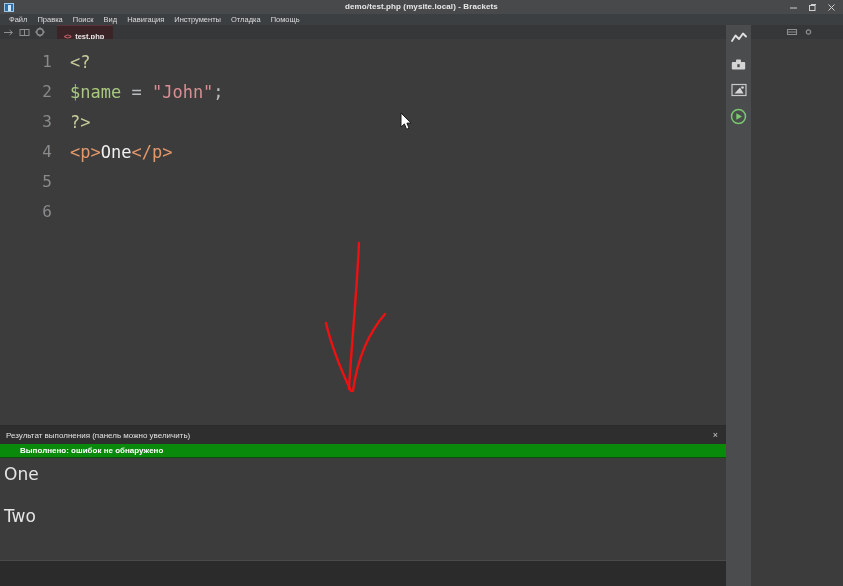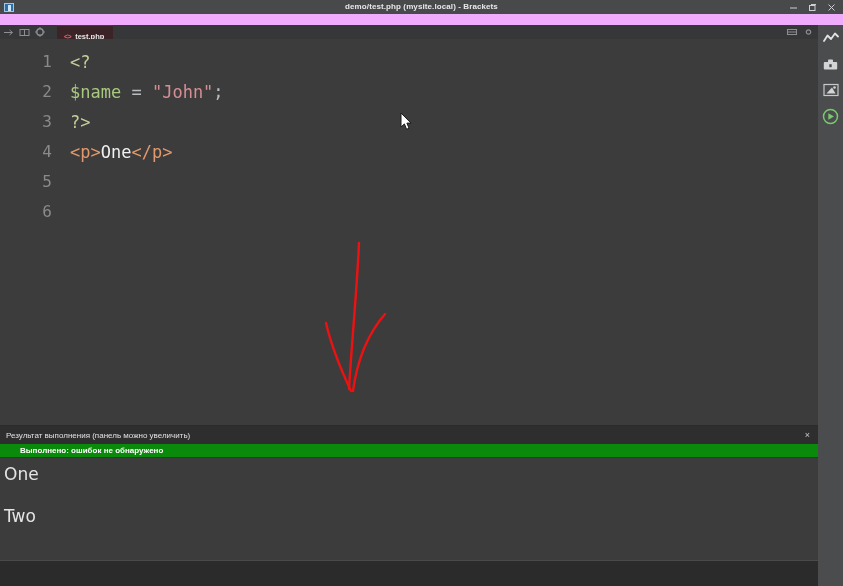--- a/index.html
+++ b/index.html
@@ -4,22 +4,22 @@
 <style>
   * { box-sizing: border-box; margin: 0; padding: 0; }
   html, body {
     width: 843px; height: 586px;
     background: #3c3c3c;
     font-family: "Liberation Sans", sans-serif;
     overflow: hidden;
   }
   #app {
     position: relative;
-    width: 843px; height: 586px;
-    background: #f0abfc;
+    width: 751px; height: 586px;
+    background: #5eead4;
   }
 
   
   .titlebar {
     position: absolute; left: 0; top: 0; width: 843px; height: 14px;
     background: #47494b;
     display: flex; align-items: center;
   }
   .app-icon {
     width: 16px; height: 11px; margin-left: 1px;
@@ -186,20 +186,30 @@
       </div>
       <div class="win-btn">
         <svg width="9" height="9" viewBox="0 0 9 9">
             <line x1="1.5" y1="1.5" x2="7.5" y2="7.5" stroke="#d0d0d0" stroke-width="1"></line>
             <line x1="7.5" y1="1.5" x2="1.5" y2="7.5" stroke="#d0d0d0" stroke-width="1"></line>
           </svg>
       </div>
     </div>
   </div>
 
+  <div class="menubar" id="menubar">
+      <div class="menu-item">Файл</div>
+      <div class="menu-item">Правка</div>
+      <div class="menu-item">Поиск</div>
+      <div class="menu-item">Вид</div>
+      <div class="menu-item">Навигация</div>
+      <div class="menu-item">Инструменты</div>
+      <div class="menu-item">Отладка</div>
+      <div class="menu-item">Помощь</div>
+    </div>
 
   <div class="tabstrip">
     <div class="tool-icon">
       <svg width="11" height="9" viewBox="0 0 11 9">
           <line x1="1" y1="4.5" x2="9" y2="4.5" stroke="#8d8f91" stroke-width="1"></line>
           <polyline points="6.5,2 9.5,4.5 6.5,7" fill="none" stroke="#8d8f91" stroke-width="1"></polyline>
         </svg>
     </div>
     <div class="tool-icon">
       <svg width="11" height="9" viewBox="0 0 11 9">

